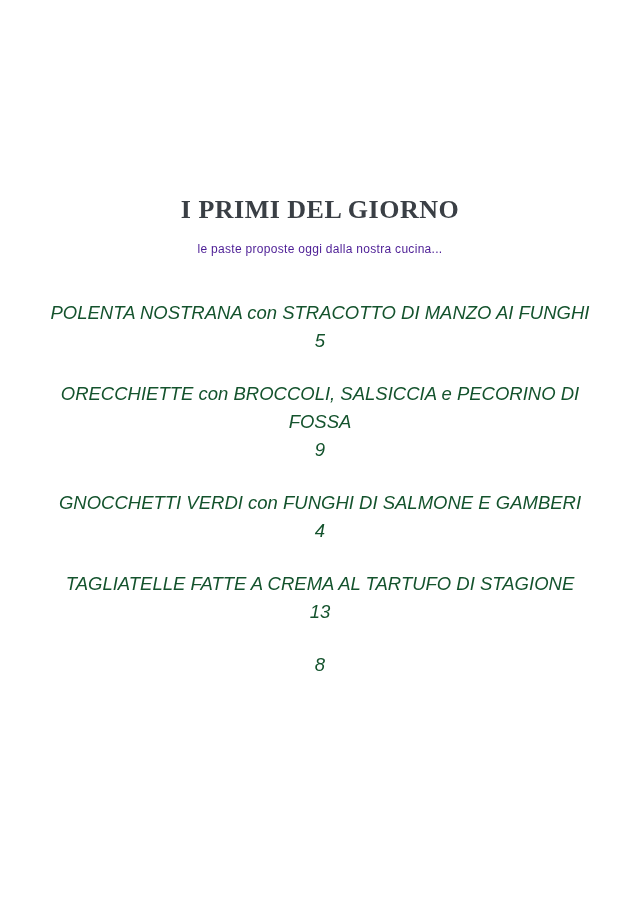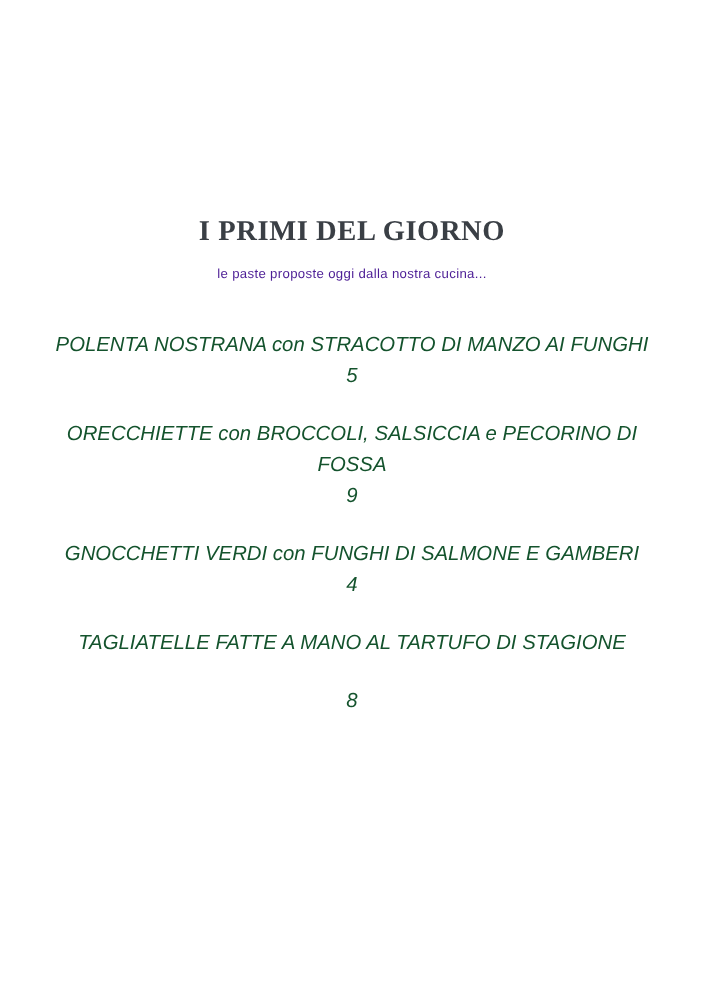--- a/index.html
+++ b/index.html
@@ -67,21 +67,22 @@
       <div class="item-name">ORECCHIETTE con BROCCOLI, SALSICCIA e PECORINO DI FOSSA</div>
       <div class="item-price">9</div>
     </div>
 
     <div class="menu-item">
       <div class="item-name">GNOCCHETTI VERDI con FUNGHI DI SALMONE E GAMBERI</div>
       <div class="item-price">4</div>
     </div>
 
     <div class="menu-item">
-      <div class="item-name">TAGLIATELLE FATTE A MANO AL TARTUFO DI STAGIONE</div>
+      <div class="item-name">TAGLIATELLE FATTE A CREMA AL TARTUFO DI STAGIONE</div>
+      <div class="item-price">13</div>
     </div>
 
     <div class="menu-item">
       <div class="item-price">8</div>
     </div>
 
   </div>
 </div>
 
 </body></html>

